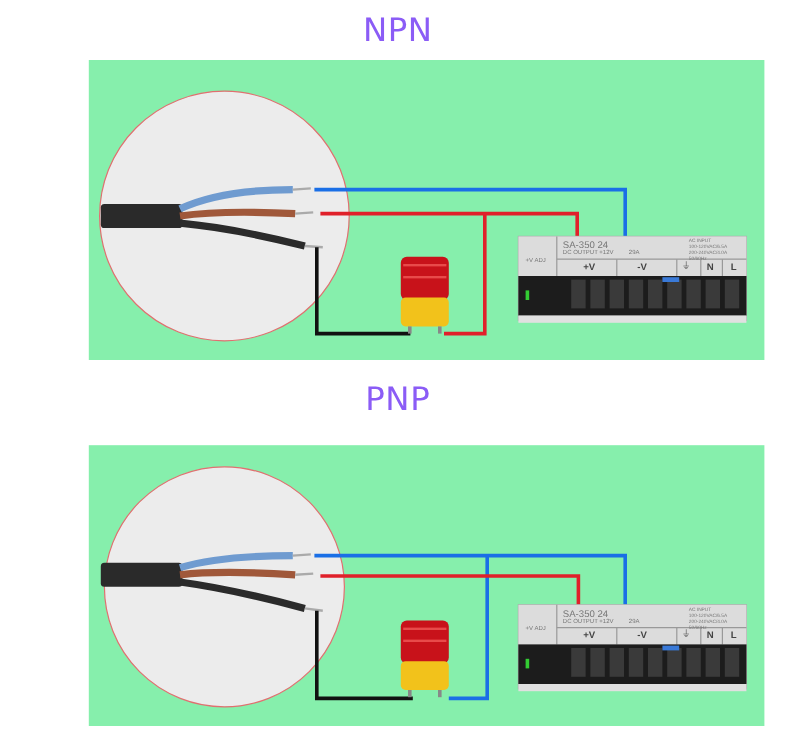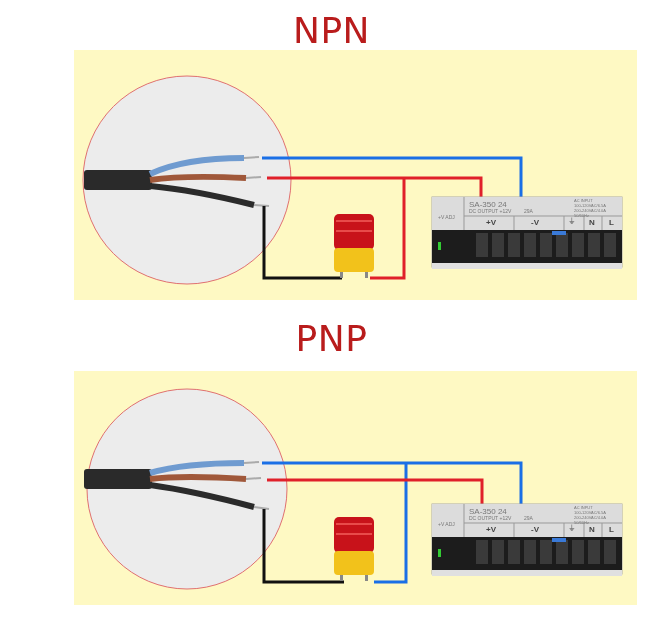--- a/index.html
+++ b/index.html
@@ -1,18 +1,18 @@
 <!DOCTYPE html>
 <html><head>
 <meta charset="utf-8">
 <style>
   html,body{margin:0;padding:0;background:#ffffff;}
   body{width:663px;height:630px;position:relative;overflow:hidden;font-family:"Liberation Sans",sans-serif;}
-  .title{position:absolute;left:0;width:663px;text-align:center;font-size:36px;color:#b91c1c;font-family:"DejaVu Sans",sans-serif;letter-spacing:0.5px;}
-  .panel{position:absolute;left:74px;width:563px;height:250px;background:#fef9c3;overflow:hidden;}
+  .title{position:absolute;left:0;width:663px;text-align:center;font-size:27px;color:#8b5cf6;font-family:"DejaVu Sans",sans-serif;letter-spacing:0.5px;}
+  .panel{position:absolute;left:74px;width:563px;height:250px;background:#86efac;overflow:hidden;}
   .panel svg{position:absolute;left:0;top:0;}
   .lbl{font-family:"Liberation Sans",sans-serif;}
 </style>
 </head>
 <body>
 
 <div class="title" style="top:10px;">NPN</div>
 <div class="panel" style="top:50px;">
   <svg width="563" height="250" viewBox="0 0 563 250">
     <g>

